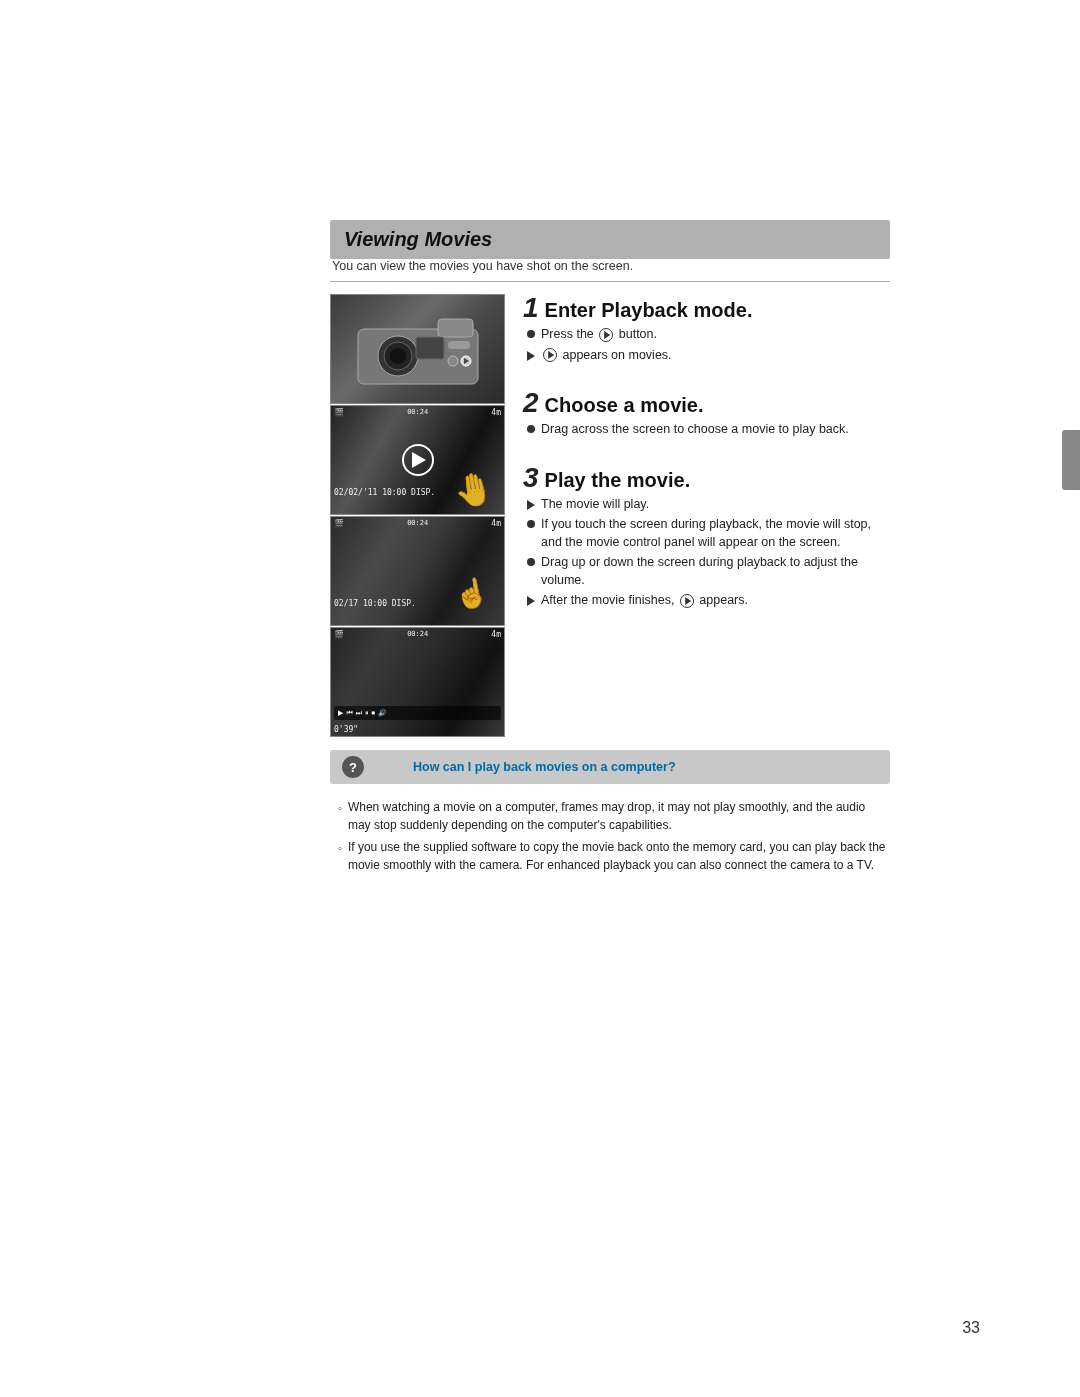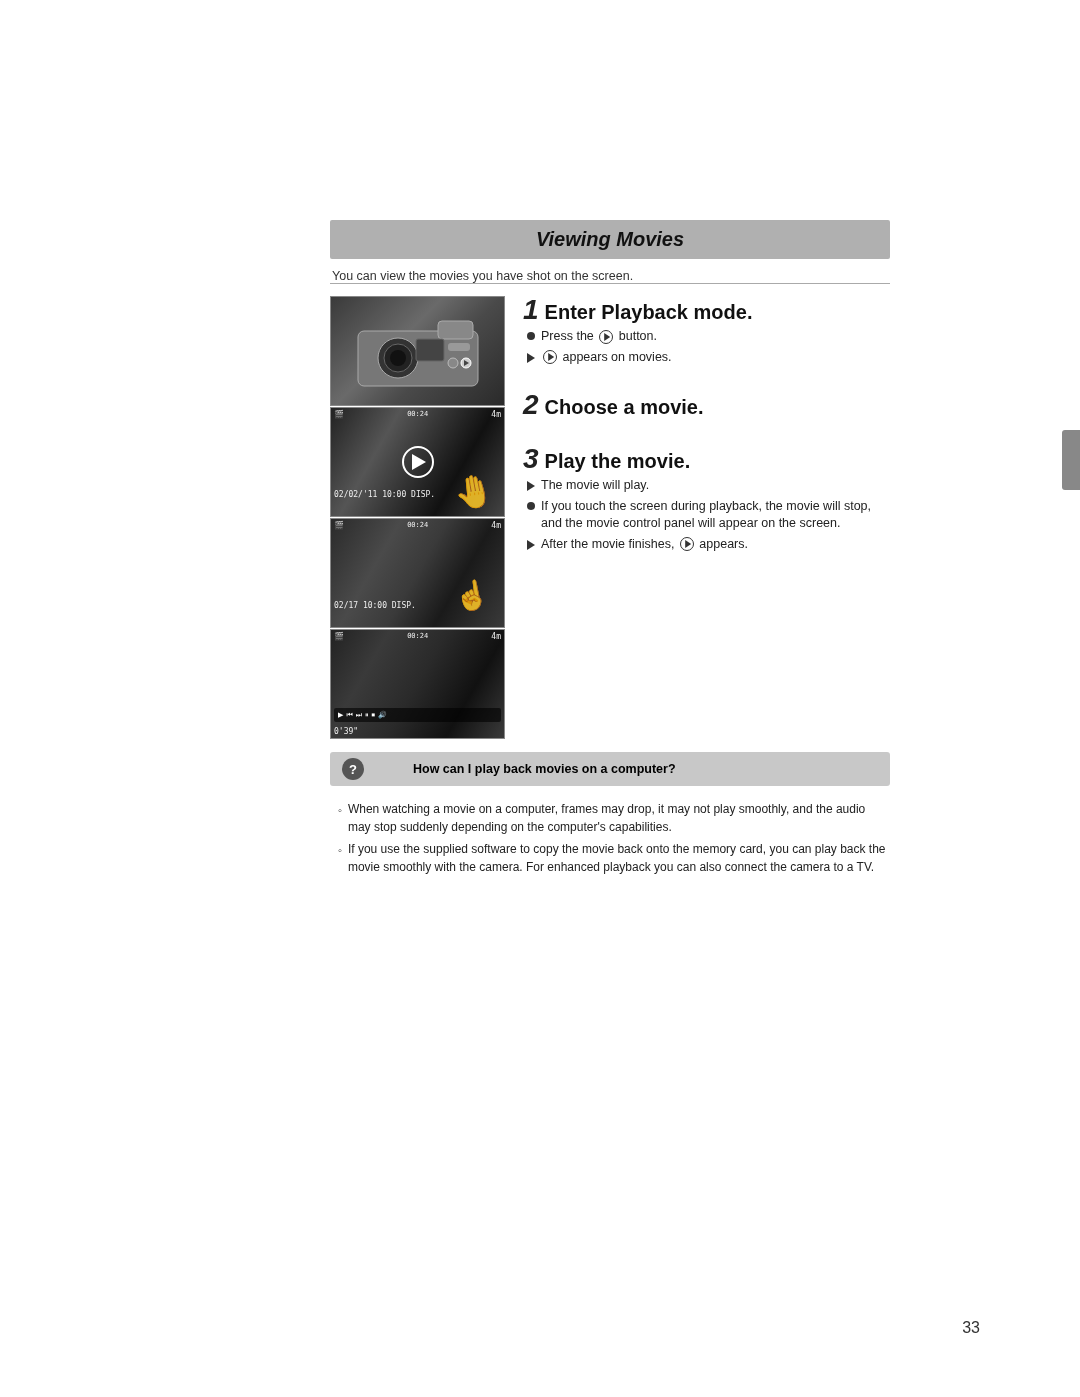--- a/index.html
+++ b/index.html
@@ -23,35 +23,34 @@
 
     .content-area {
       margin: 0 auto;
       padding: 220px 100px 80px 240px;
       max-width: 900px;
     }
 
     
     .section-title-bar {
       background: #b0b0b0;
-      padding: 8px 2px;
-      margin-bottom: 10px;
+      padding: 8px 14px;
       border-radius: 2px;
-      text-align: center;
     }
     .section-title-bar h2 {
       font-size: 20px;
       font-weight: bold;
       color: #111;
       font-style: italic;
     }
 
     .intro-text {
       font-size: 12.5px;
       color: #333;
+      margin-bottom: 8px;
       padding-left: 2px;
     }
 
     .divider {
       border: none;
       border-top: 1px solid #aaa;
       margin-bottom: 12px;
     }
 
     
@@ -268,21 +267,21 @@
       display: flex;
       align-items: center;
       justify-content: center;
       flex-shrink: 0;
       margin-right: 10px;
     }
 
     .qa-question {
       font-size: 12.5px;
       font-weight: bold;
-      color: #000000;
+      color: #0369a1;
       padding-left: 39px;
     }
 
     .qa-body {
       padding: 6px 4px;
       font-size: 12px;
       line-height: 1.5;
       color: #222;
     }
 
@@ -442,35 +441,45 @@
               <span class="bullet-text"><span class="inline-icon"></span> appears on movies.</span>
             </div>
           </div>
         </div>
 
         <div class="step-block" style="margin-top:8px;">
           <div class="step-header">
             <span class="step-number">2</span>
             <span class="step-title">Choose a movie.</span>
           </div>
+          <div class="step-content">
+            <div class="bullet-item">
+              <div class="bullet-circle"></div>
+              <span class="bullet-text">Drag across the screen to choose a movie to play back.</span>
+            </div>
+          </div>
         </div>
 
         <div class="step-block" style="margin-top:8px;">
           <div class="step-header">
             <span class="step-number">3</span>
             <span class="step-title">Play the movie.</span>
           </div>
           <div class="step-content">
             <div class="bullet-item">
               <div class="bullet-arrow"></div>
               <span class="bullet-text">The movie will play.</span>
             </div>
             <div class="bullet-item">
               <div class="bullet-circle"></div>
               <span class="bullet-text">If you touch the screen during playback, the movie will stop, and the movie control panel will appear on the screen.</span>
+            </div>
+            <div class="bullet-item">
+              <div class="bullet-circle"></div>
+              <span class="bullet-text">Drag up or down the screen during playback to adjust the volume.</span>
             </div>
             <div class="bullet-item">
               <div class="bullet-arrow"></div>
               <span class="bullet-text">After the movie finishes, <span class="inline-icon"></span> appears.</span>
             </div>
           </div>
         </div>
 
       </div>
     </div>

